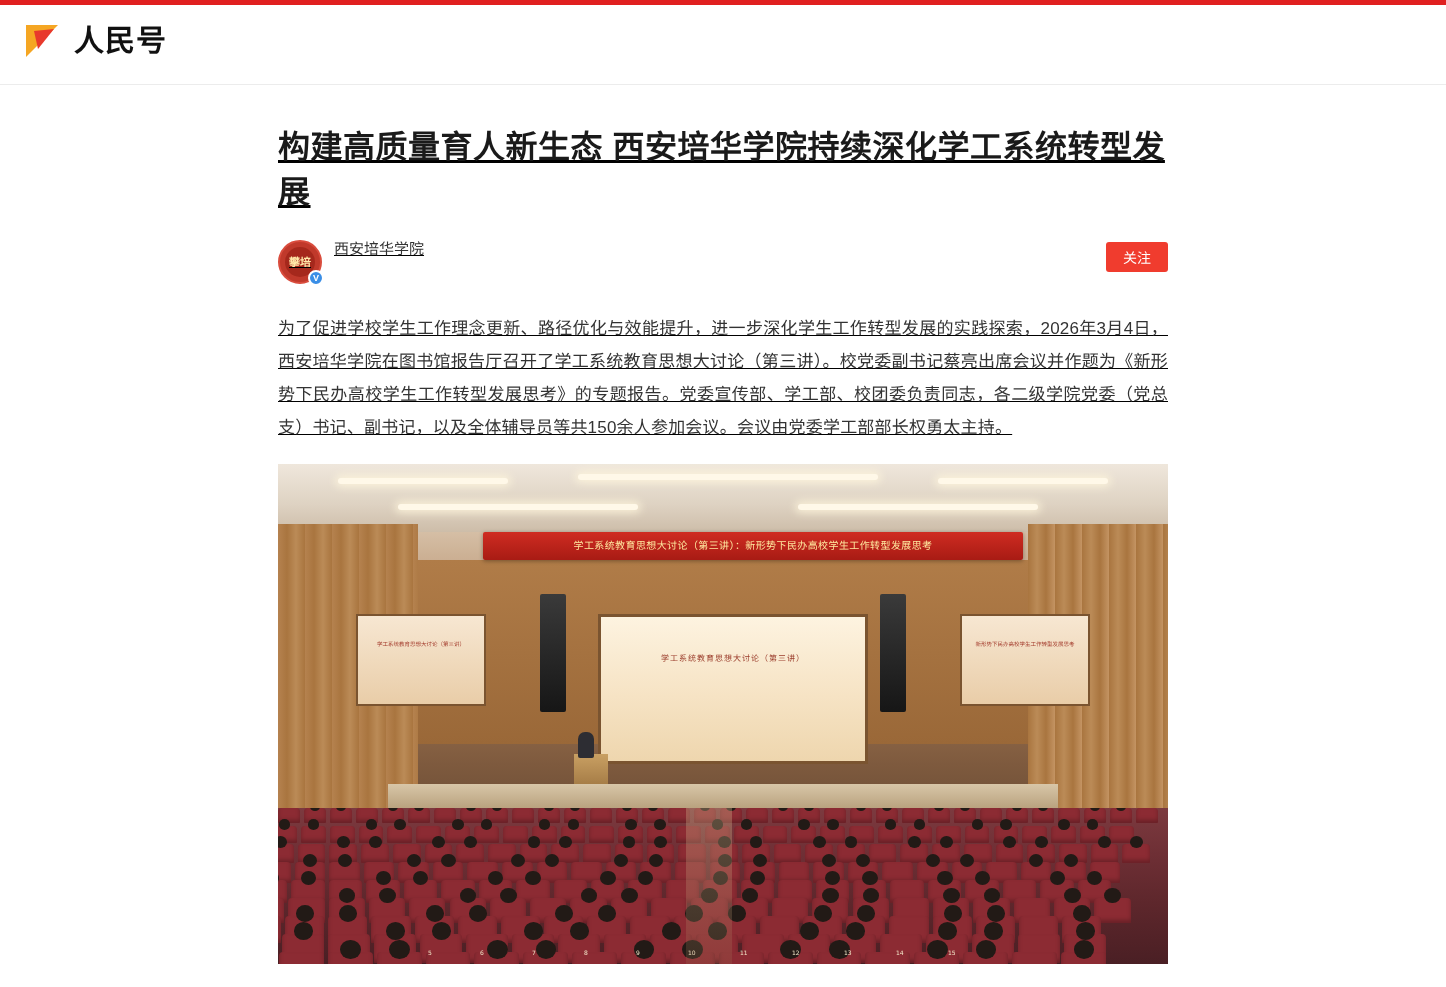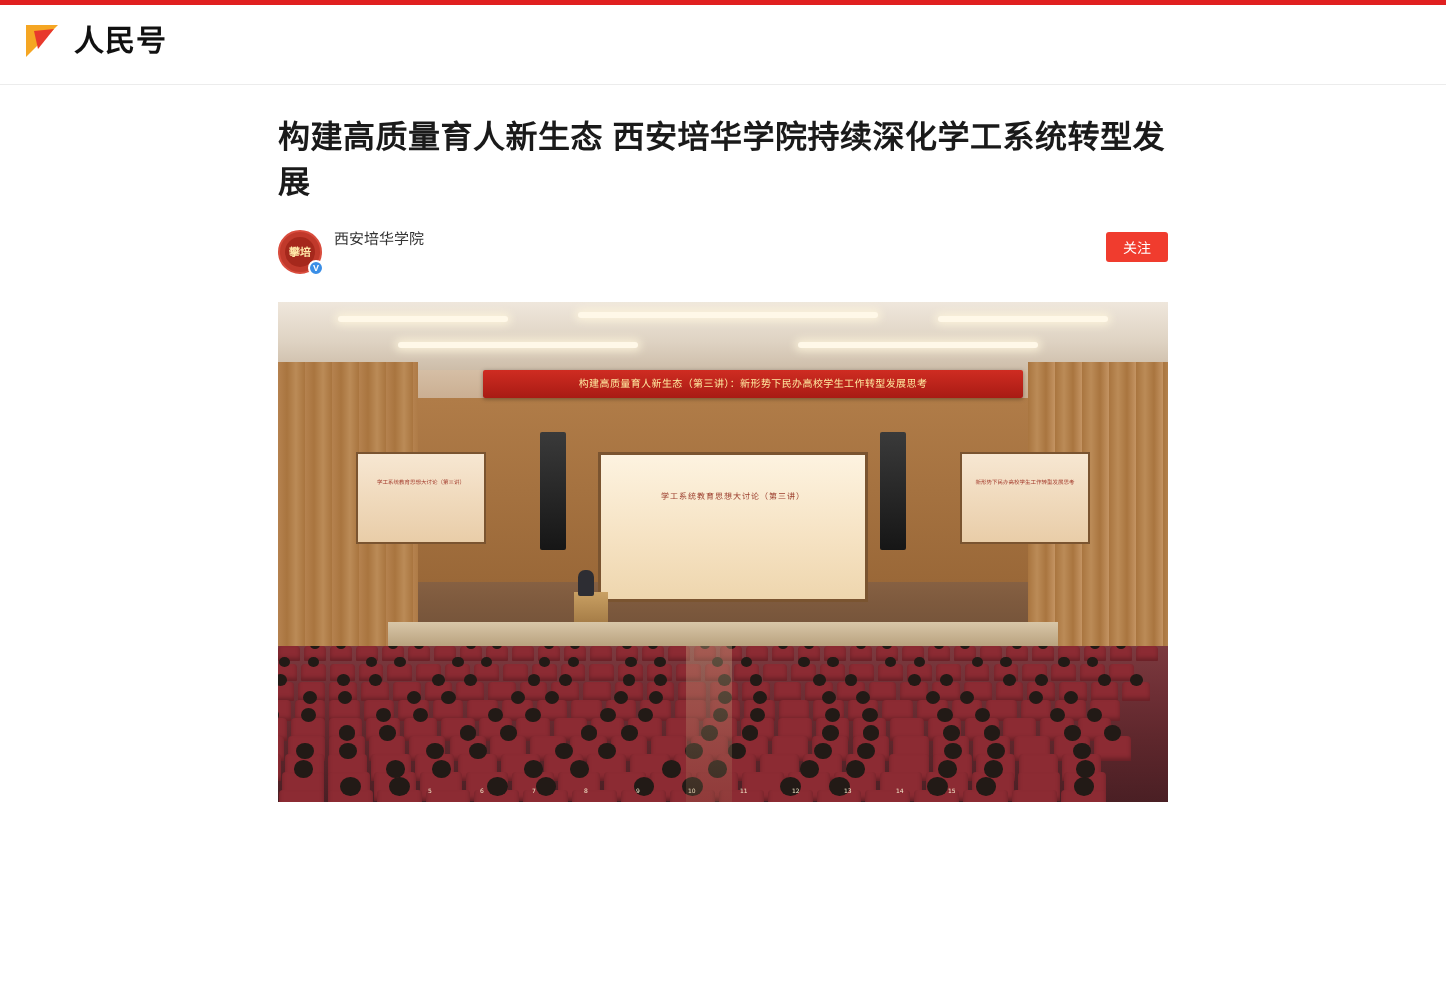--- a/index.html
+++ b/index.html
@@ -72,22 +72,23 @@
     position: absolute;
     top: 86px;
     left: 0;
     right: 0;
     bottom: 0;
     overflow: hidden;
   }
   .article-inner {
     width: 890px;
     margin: 0 auto;
-    padding-top: 29px;
+    padding-top: 39px;
     box-sizing: border-box;
+    text-decoration: underline;
   }
 
   h1.article-title {
     font-size: 32px;
     line-height: 1.42;
     font-weight: bold;
     color: #1a1a1a;
     margin: 0 0 22px 0;
     letter-spacing: 0.5px;
   }
@@ -407,36 +408,39 @@
           <div class="avatar-inner">攀培</div>
         </div>
         <div class="verify-badge">V</div>
       </div>
       <div class="author-meta">
         <div class="author-name">西安培华学院</div>
       </div>
       <button class="follow-btn">关注</button>
     </div>
 
+    <div class="article-body">
+      <p>为了促进学校学生工作理念更新、路径优化与效能提升，进一步深化学生工作转型发展的实践探索，2026年3月4日，西安培华学院在图书馆报告厅召开了学工系统教育思想大讨论（第三讲）。校党委副书记蔡亮出席会议并作题为《新形势下民办高校学生工作转型发展思考》的专题报告。党委宣传部、学工部、校团委负责同志，各二级学院党委（党总支）书记、副书记，以及全体辅导员等共150余人参加会议。会议由党委学工部部长权勇太主持。</p>
+    </div>
 
     <figure class="article-figure">
       <div class="photo">
         <div class="ceiling">
           <div class="ceil-light" style="left:60px;top:14px;width:170px;"></div>
           <div class="ceil-light" style="left:300px;top:10px;width:300px;"></div>
           <div class="ceil-light" style="left:660px;top:14px;width:170px;"></div>
           <div class="ceil-light" style="left:120px;top:40px;width:240px;"></div>
           <div class="ceil-light" style="left:520px;top:40px;width:240px;"></div>
         </div>
 
         <div class="wall-left"></div>
         <div class="wall-right"></div>
         <div class="stage-back"></div>
 
-        <div class="banner">构建高质量育人新生态（第三讲）：新形势下民办高校学生工作转型发展思考</div>
+        <div class="banner">学工系统教育思想大讨论（第三讲）：新形势下民办高校学生工作转型发展思考</div>
 
         <div class="speaker spk-l"></div>
         <div class="speaker spk-r"></div>
 
         <div class="screen-side screen-left">学工系统教育思想大讨论（第三讲）</div>
         <div class="screen-side screen-right">新形势下民办高校学生工作转型发展思考</div>
 
         <div class="screen-main">学工系统教育思想大讨论（第三讲）</div>
 
         <div class="podium"></div>

